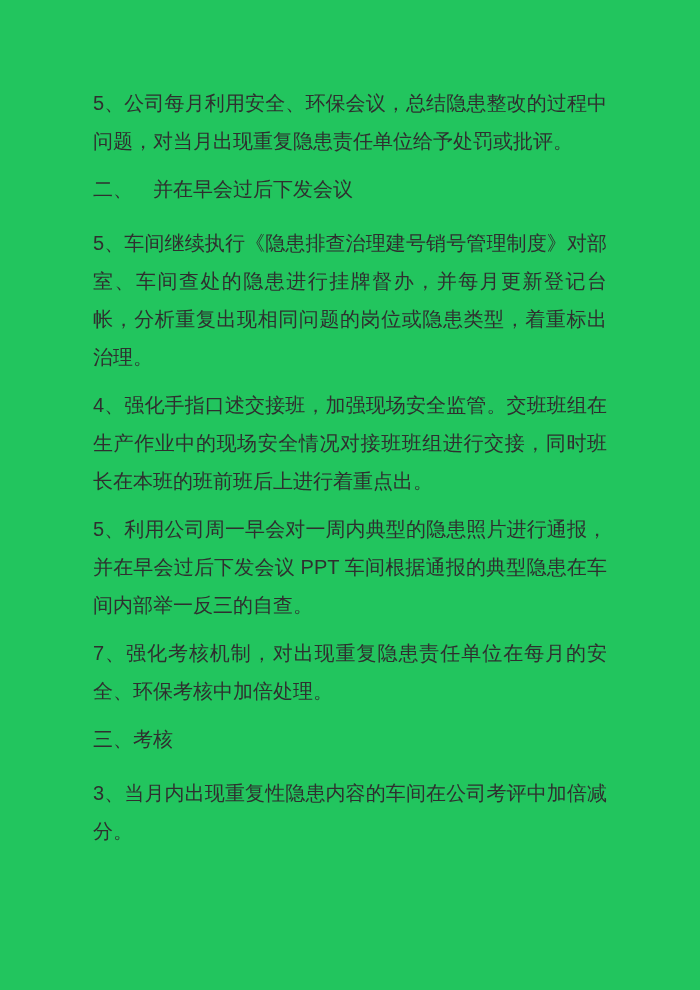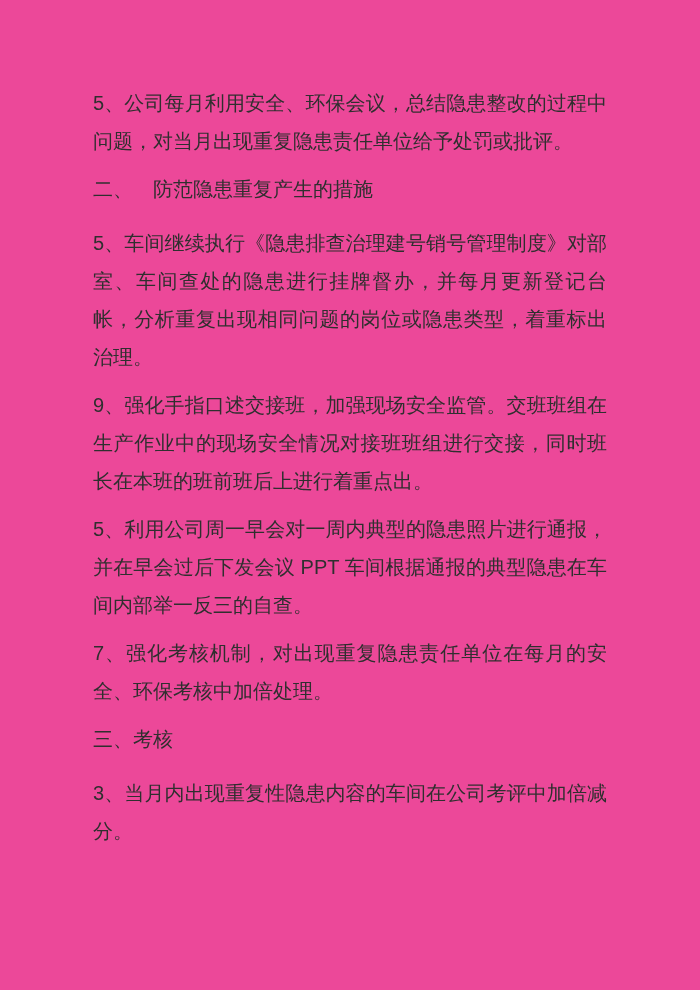--- a/index.html
+++ b/index.html
@@ -31,24 +31,24 @@
     word-break: normal;
   }
   .doc-body p.heading {
     margin: 6px 0 16px 0;
     text-align: left;
   }
 </style>
 </head>
 <body>
 
-<div class="page" style="background: #ec4899;">
+<div class="page" style="background: #22c55e;">
   <div class="doc-body" style="color: rgb(47, 47, 47);">
       <p class="paragraph">5、公司每月利用安全、环保会议，总结隐患整改的过程中问题，对当月出现重复隐患责任单位给予处罚或批评。</p>
-      <p class="heading">二、　防范隐患重复产生的措施</p>
+      <p class="heading">二、　并在早会过后下发会议</p>
       <p class="paragraph">5、车间继续执行《隐患排查治理建号销号管理制度》对部室、车间查处的隐患进行挂牌督办，并每月更新登记台帐，分析重复出现相同问题的岗位或隐患类型，着重标出治理。</p>
-      <p class="paragraph">9、强化手指口述交接班，加强现场安全监管。交班班组在生产作业中的现场安全情况对接班班组进行交接，同时班长在本班的班前班后上进行着重点出。</p>
+      <p class="paragraph">4、强化手指口述交接班，加强现场安全监管。交班班组在生产作业中的现场安全情况对接班班组进行交接，同时班长在本班的班前班后上进行着重点出。</p>
       <p class="paragraph">5、利用公司周一早会对一周内典型的隐患照片进行通报，并在早会过后下发会议 PPT 车间根据通报的典型隐患在车间内部举一反三的自查。</p>
       <p class="paragraph">7、强化考核机制，对出现重复隐患责任单位在每月的安全、环保考核中加倍处理。</p>
       <p class="heading">三、考核</p>
       <p class="paragraph">3、当月内出现重复性隐患内容的车间在公司考评中加倍减分。</p>
     </div>
 </div>
 
 </body></html>

